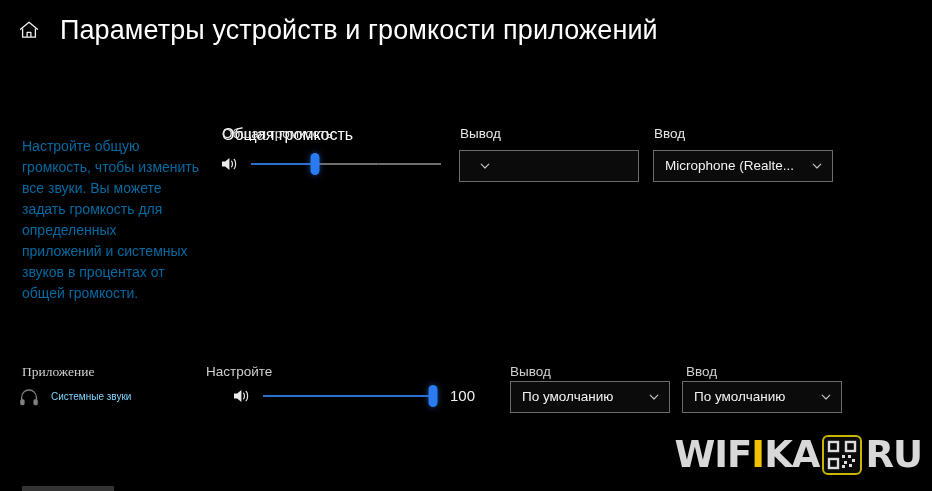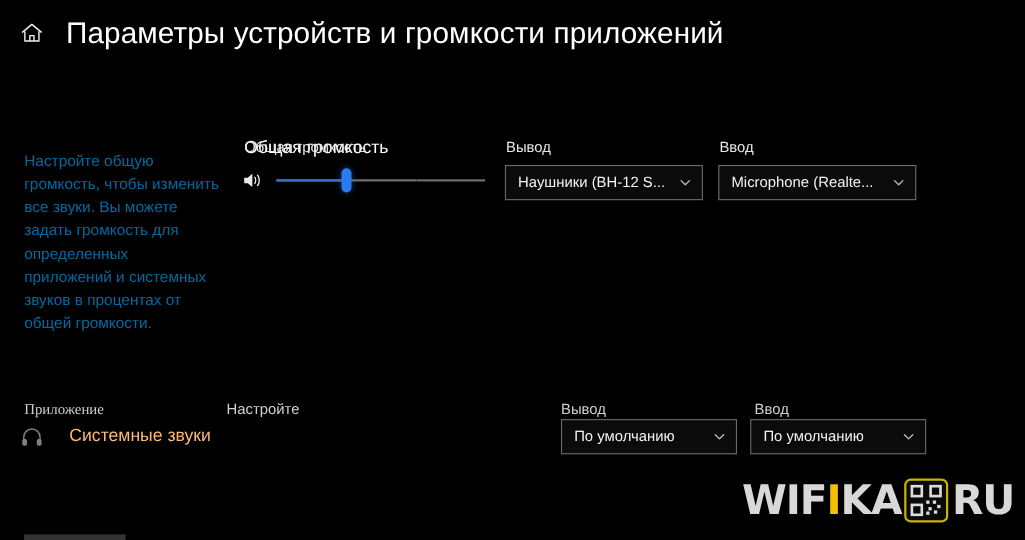--- a/index.html
+++ b/index.html
@@ -169,25 +169,24 @@
     height: 22px;
     margin-right: 11px;
     flex: 0 0 auto;
     display: flex;
     align-items: center;
     justify-content: center;
     opacity: 0.62;
   }
   .app-icon svg { display: block; }
   .app-name {
-    font-size: 16px;
-    color: #fdba74;
+    font-size: 10px;
+    color: #7dd3fc;
     white-space: nowrap;
     line-height: 18px;
-    margin-left: 12px;
   }
 
   
   .reset-text {
     font-size: 13px;
     color: #b9b9b9;
     white-space: nowrap;
     line-height: 16px;
   }
   .reset-btn {
@@ -270,21 +269,20 @@
       <span class="track"></span>
       <span class="track-fill" style="width:50%;"></span>
       <span class="thumb" style="left:50%;"></span>
     </span>
     <span style="display:inline-block;width:62px;height:2px;background:#6f6f6f;margin-left:0;"></span>
     <span class="slider-value" style="margin-left:28px;">50</span>
   </div>
 
   <div class="abs field-label" style="left:460px; top:80px;">Вывод</div>
   <div class="abs combo" style="left:459px; top:104px; width:180px;">
-    <span class="combo-text">Наушники (BH-12 S...</span>
     <span class="chev">
       <svg width="12" height="12" viewBox="0 0 12 12" fill="none" aria-hidden="true">
         <path d="M2.2 4.2 L6 8 L9.8 4.2" stroke="#e0e0e0" stroke-width="1.2" stroke-linecap="round" stroke-linejoin="round"></path>
       </svg>
     </span>
   </div>
 
   <div class="abs field-label" style="left:654px; top:80px;">Ввод</div>
   <div class="abs combo" style="left:653px; top:104px; width:180px;">
     <span class="combo-text">Microphone (Realte...</span>
@@ -304,20 +302,35 @@
     <span class="app-icon">
       <svg width="22" height="22" viewBox="0 0 22 22" fill="none" aria-hidden="true">
         <path d="M3.6 14 V11.4 C3.6 7.3 6.9 4 11 4 C15.1 4 18.4 7.3 18.4 11.4 V14" stroke="#cfcfcf" stroke-width="1.3" stroke-linecap="round"></path>
         <rect x="2.2" y="13.2" width="4.4" height="6" rx="1.6" fill="#cfcfcf"></rect>
         <rect x="15.4" y="13.2" width="4.4" height="6" rx="1.6" fill="#cfcfcf"></rect>
       </svg>
     </span>
     <span class="app-name">Системные звуки</span>
   </div>
 
+  <div class="abs slider-row" style="left:232px; top:340px;">
+    <span class="spk-icon">
+      <svg width="20" height="18" viewBox="0 0 20 18" fill="none" aria-hidden="true">
+        <path d="M2 6.5 H5.2 L9.4 3 V15 L5.2 11.5 H2 Z" fill="#eaeaea"></path>
+        <path d="M11.6 6.2 C12.7 7 12.7 11 11.6 11.8" stroke="#eaeaea" stroke-width="1.2" stroke-linecap="round"></path>
+        <path d="M14.1 4.3 C16.1 5.8 16.1 12.2 14.1 13.7" stroke="#eaeaea" stroke-width="1.2" stroke-linecap="round"></path>
+      </svg>
+    </span>
+    <span class="slider" style="width:170px;">
+      <span class="track"></span>
+      <span class="track-fill" style="width:100%;"></span>
+      <span class="thumb" style="left:100%;"></span>
+    </span>
+    <span class="slider-value" style="margin-left:17px;">100</span>
+  </div>
 
   <div class="abs combo" style="left:510px; top:335px; width:160px;">
     <span class="combo-text">По умолчанию</span>
     <span class="chev">
       <svg width="12" height="12" viewBox="0 0 12 12" fill="none" aria-hidden="true">
         <path d="M2.2 4.2 L6 8 L9.8 4.2" stroke="#e0e0e0" stroke-width="1.2" stroke-linecap="round" stroke-linejoin="round"></path>
       </svg>
     </span>
   </div>
 

